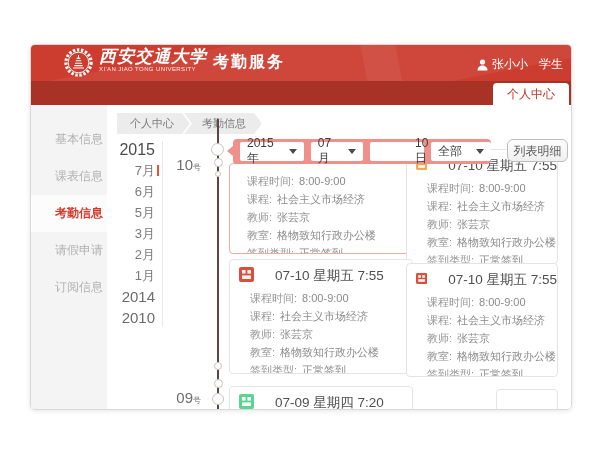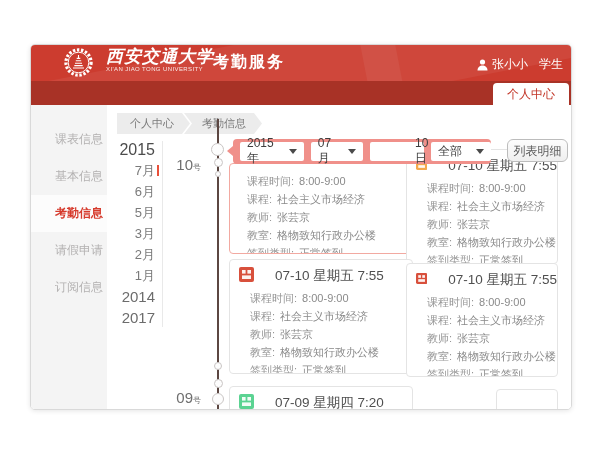--- a/index.html
+++ b/index.html
@@ -7,21 +7,21 @@
   .page{position:relative;width:600px;height:450px;background:#fff;overflow:hidden;}
   .window{position:absolute;left:30px;top:44px;width:540px;height:364px;background:#fff;
     border:1px solid #d9d9d9;border-radius:5px;overflow:hidden;box-shadow:0 1px 5px rgba(0,0,0,.10);}
 
   
   .header{position:relative;height:36px;background:#cc3c2f;overflow:hidden;}
   .stripe{position:absolute;background:rgba(255,255,255,.06);}
   .stripe.s1{width:430px;height:80px;left:-60px;top:10px;transform:rotate(-11deg);}
   .stripe.s2{width:300px;height:70px;left:330px;top:-46px;transform:rotate(-11deg);}
   .logo{position:absolute;left:32px;top:2px;}
-  .uni{position:absolute;left:68px;top:2px;color:#fff;margin-left:7px;}
+  .uni{position:absolute;left:68px;top:2px;color:#fff;}
   .uni-cn{font-family:"Liberation Serif","DejaVu Serif",serif;font-style:italic;font-weight:bold;
     font-size:17px;letter-spacing:1px;line-height:19px;}
   .uni-en{font-size:6px;letter-spacing:.4px;color:rgba(255,255,255,.88);line-height:7px;}
   .app-title{position:absolute;left:182px;top:7px;color:#fff;font-size:16px;font-weight:bold;letter-spacing:2px;}
   .user{position:absolute;right:8px;top:11px;display:flex;align-items:center;gap:4px;color:#fff;font-size:12px;cursor:pointer;}
   .user .role{margin-left:7px;}
 
   
   .nav{height:24px;background:#a83226;display:flex;justify-content:flex-end;align-items:flex-end;padding-right:2px;flex-direction:column;}
   .nav-item{height:24px;line-height:24px;padding:0 14px;color:#fff;font-size:12px;cursor:pointer;}
@@ -122,22 +122,22 @@
 
     <div class="nav">
       <div class="nav-item">首页</div>
       <div class="nav-item">教室情况</div>
       <div class="nav-item">其他信息</div>
       <div class="nav-item active">个人中心</div>
     </div>
 
     <div class="body">
       <div class="sidebar">
+        <div class="side-item">基本信息</div>
         <div class="side-item">课表信息</div>
-        <div class="side-item">基本信息</div>
         <div class="side-item active">考勤信息</div>
         <div class="side-item">请假申请</div>
         <div class="side-item">订阅信息</div>
       </div>
 
       <div class="content">
 
         <div class="breadcrumb">
           <div class="bc-seg">个人中心</div>
           <div class="bc-seg">考勤信息</div>
@@ -145,21 +145,21 @@
 
         <div class="scale">
           <div class="scale-item big">2015</div>
           <div class="scale-item">7月</div>
           <div class="scale-item">6月</div>
           <div class="scale-item">5月</div>
           <div class="scale-item">3月</div>
           <div class="scale-item">2月</div>
           <div class="scale-item">1月</div>
           <div class="scale-item mid">2014</div>
-          <div class="scale-item mid">2017</div>
+          <div class="scale-item mid">2010</div>
         </div>
         <div class="scale-tick"></div>
         <div class="scale-divider"></div>
 
         <div class="day-label" style="top:51px;"><span>10</span><span class="suf">号</span></div>
         <div class="day-label" style="top:284px;"><span>09</span><span class="suf">号</span></div>
 
         <div class="tl-line"></div>
         <div class="tl-dot" style="left:104px;top:38px;width:13px;height:13px;"></div>
         <div class="tl-dot" style="left:107px;top:53px;width:9px;height:9px;"></div>

